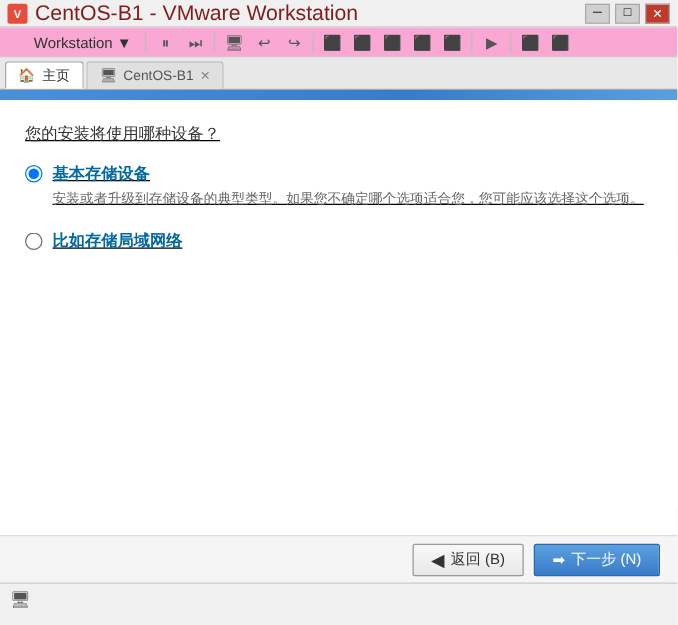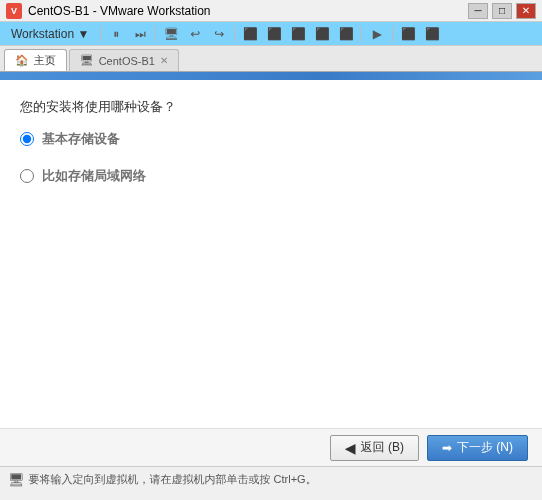--- a/index.html
+++ b/index.html
@@ -33,47 +33,47 @@
       background: #e74c3c;
       border-radius: 2px;
       display: flex;
       align-items: center;
       justify-content: center;
       color: white;
       font-size: 9px;
       font-weight: bold;
     }
     .title-bar-text {
-      font-size: 12px;
-      color: #000000;
+      font-size: 17px;
+      color: #7f1d1d;
     }
     .title-bar-controls {
       display: flex;
       gap: 4px;
     }
     .title-btn {
       width: 20px;
       height: 16px;
       background: #d0d0d0;
       border: 1px solid #aaa;
       display: flex;
       align-items: center;
       justify-content: center;
       font-size: 10px;
       cursor: pointer;
     }
     .title-btn.close { background: #c0392b; color: white; }
 
     
     .menu-bar {
-      background: #7dd3fc;
+      background: #f9a8d4;
       height: 24px;
       display: flex;
       align-items: center;
-      padding: 0 4px;
+      padding: 0 20px;
       border-bottom: 1px solid #ccc;
       gap: 2px;
     }
     .menu-workstation {
       display: flex;
       align-items: center;
       gap: 3px;
       padding: 2px 6px;
       font-size: 12px;
       color: #333;
@@ -142,20 +142,21 @@
       width: 100%;
     }
 
     
     .main-content {
       background: #ffffff;
       padding: 18px 20px 14px 20px;
       flex: 1;
       height: calc(500px - 22px - 24px - 26px - 8px - 30px - 26px);
       overflow-y: auto;
+      text-decoration: underline;
     }
 
     .question-text {
       font-size: 13px;
       color: #333;
       margin-bottom: 14px;
     }
 
     .option-group {
       display: flex;
@@ -174,21 +175,21 @@
       width: 14px;
       height: 14px;
       cursor: pointer;
       flex-shrink: 0;
     }
 
     .option-content {}
     .option-title {
       font-size: 13px;
       font-weight: bold;
-      color: #737373;
+      color: #0369a1;
       margin-bottom: 3px;
     }
     .option-desc {
       font-size: 11px;
       color: #666;
       line-height: 1.5;
     }
 
     
     .status-bar {
@@ -308,20 +309,21 @@
   <div class="main-content">
 
     <div class="question-text">您的安装将使用哪种设备？</div>
 
     <div class="option-group">
 
       <div class="option-item">
         <input type="radio" class="radio-input" name="storage_type" value="basic" checked="" style="">
         <div class="option-content">
           <div class="option-title">基本存储设备</div>
+          <div class="option-desc">安装或者升级到存储设备的典型类型。如果您不确定哪个选项适合您，您可能应该选择这个选项。</div>
         </div>
       </div>
 
       <div class="option-item">
         <input type="radio" class="radio-input" name="storage_type" value="specified" style="">
         <div class="option-content">
           <div class="option-title">比如存储局域网络</div>
         </div>
       </div>
 
@@ -334,16 +336,15 @@
       <span>返回 (B)</span>
     </button>
     <button class="nav-btn primary">
       <span>➡</span>
       <span>下一步 (N)</span>
     </button>
   </div>
 
   <div class="status-bar">
     <span class="status-icon">🖥</span>
-    <span>要将输入定向到虚拟机，请在虚拟机内部单击或按 Ctrl+G。</span>
   </div>
 
 </div>
 
 </body></html>

